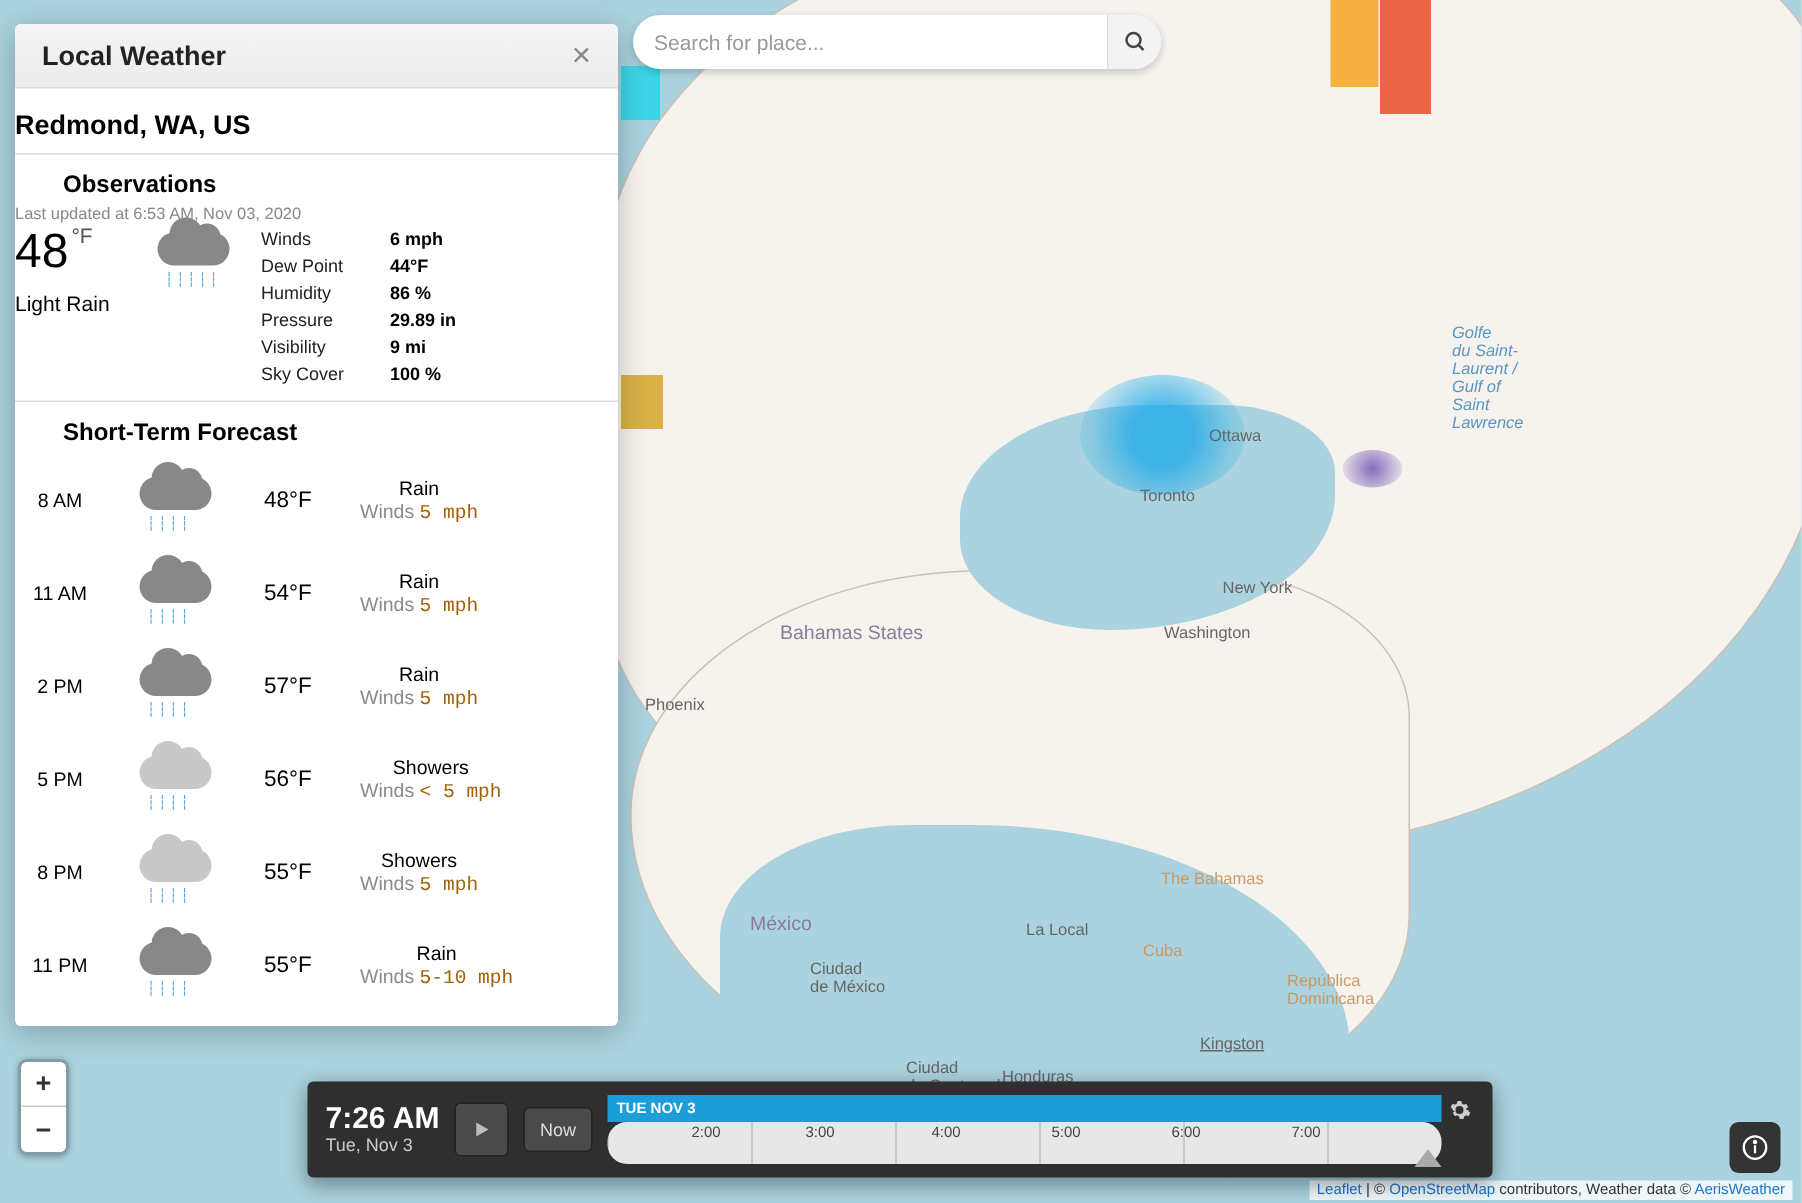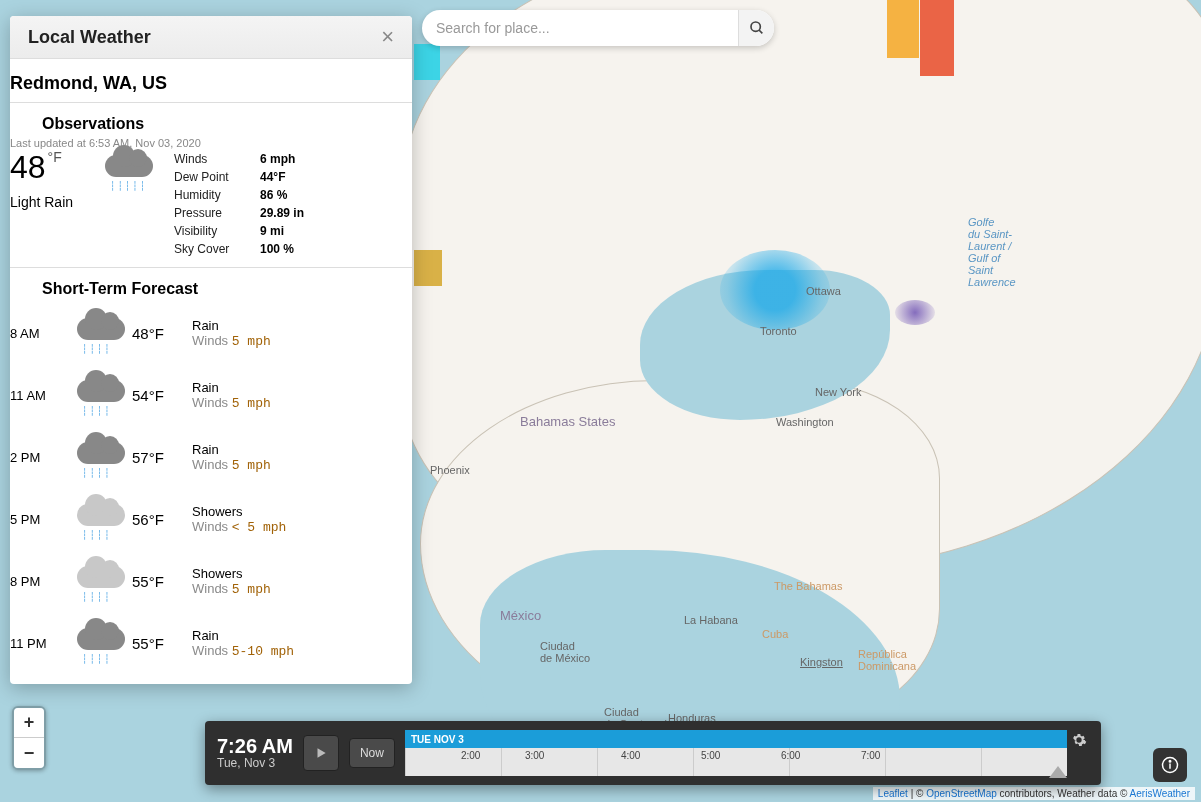--- a/index.html
+++ b/index.html
@@ -104,21 +104,21 @@
 .cloud:after { content:""; position:absolute; width:18px;height:18px;background:#888;border-radius:50%;top:-6px;right:6px; }
 .raindots { position:absolute; bottom:0; left:8px; font-size:9px; color:#4ba3e3; letter-spacing:2px; }
 .wx-icon.showers .cloud { background:#c8c8c8; }
 .wx-icon.showers .cloud:before,.wx-icon.showers .cloud:after { background:#c8c8c8; }
 
 .obs-table { font-size:12px; margin-left:4px; }
 .obs-table td { padding:1px 8px 1px 0; }
 .obs-table td.k { color:#222; width:84px; }
 .obs-table td.v { font-weight:700; }
 
-.fc-row { display:flex; align-items:center; padding:10px 0; gap:4px; }
+.fc-row { display:flex; align-items:center; padding:10px 0; gap:20px;text-align:center; }
 .fc-time { width:60px; font-size:13px; }
 .fc-icon { width:54px; }
 .fc-temp { width:56px; font-size:15px; font-weight:400; }
 .fc-desc { font-size:13px; }
 .fc-wind { font-size:13px; color:#8a8a8a; }
 .fc-wind .wv { color:#a16207;font-family:Liberation Mono, monospace; }
 
 .zoom-ctrl {
   position:absolute; left:12px; bottom:32px; z-index:30;
   display:flex; flex-direction:column;
@@ -127,32 +127,32 @@
 }
 .zoom-ctrl button { width:30px;height:30px;background:#fff;border:none;border-bottom:1px solid #ccc;font-size:18px;font-weight:700;cursor:pointer;color:#333; }
 .zoom-ctrl button:last-child { border-bottom:none; }
 
 .info-btn { position:absolute; right:14px; bottom:20px; width:34px;height:34px;border-radius:6px;background:#333;border:none;color:#fff;display:flex;align-items:center;justify-content:center;cursor:pointer;z-index:30; }
 
 .attribution { position:absolute;right:6px;bottom:2px;font-size:10px;background:rgba(255,255,255,0.8);padding:1px 5px;color:#333;z-index:25; }
 .attribution a { color:#1976d2; text-decoration:none; }
 
 .timeline {
-  position:absolute; left:205px; bottom:17px; width:896px; height:64px;
+  position:absolute; left:205px; bottom:17px; width:790px; height:64px;
   background:#2f2f2f; border-radius:4px; z-index:30; box-shadow:0 4px 14px rgba(0,0,0,0.4);
   display:flex; align-items:center; padding:0 12px; gap:10px;
 }
 .tl-left { color:#fff; }
 .tl-time { font-size:20px; font-weight:700; line-height:1; }
 .tl-date { font-size:12px; color:#ccc; }
 .tl-play { width:36px;height:36px;background:#4a4a4a;border:1px solid #222;border-radius:4px;color:#bbb;cursor:pointer;display:flex;align-items:center;justify-content:center; }
 .tl-now { height:30px;padding:0 10px;background:#4a4a4a;border:1px solid #222;border-radius:4px;color:#ddd;font-size:12px;cursor:pointer; }
 .tl-track { flex:1; position:relative; height:46px; }
 .tl-bar { position:absolute;top:0;left:0;right:22px;height:18px;background:#1b9dd9;display:flex;align-items:center;padding:0 6px;color:#fff;font-size:10px;font-weight:700; }
-.tl-scale { position:absolute;top:18px;left:0;right:22px;height:28px;background:repeating-linear-gradient(90deg,#ccc 0,#ccc 1px,#e7e7e7 1px,#e7e7e7 96px); }
+.tl-scale { position:absolute;top:18px;left:0;right:22px;height:28px;background:repeating-linear-gradient(90deg,#ccc 0,#ccc 1px,#e7e7e7 1px,#e7e7e7 96px);border-radius:13px; }
 .tl-tick { position:absolute;top:2px;font-size:10px;color:#444; }
 .tl-gear { position:absolute;top:0;right:0;width:20px;height:20px;color:#ccc;cursor:pointer;display:flex;align-items:center;justify-content:center; }
 .tl-arrow { position:absolute; bottom:-2px; right:22px; width:0;height:0;border-left:9px solid transparent;border-right:9px solid transparent;border-bottom:12px solid #aaa; }
 
 .alert-poly { position:absolute; opacity:0.85; }
 </style>
 </head>
 <body>
 
 <div class="map-bg">
@@ -173,25 +173,25 @@
 de México</span>
   <span class="map-label" style="left:604px;top:706px;white-space:pre;">Ciudad
 de Guatemala</span>
   <span class="map-label" style="left:668px;top:712px;">Honduras</span>
   <span class="map-label" style="left:430px;top:464px;">Phoenix</span>
   <span class="map-label" style="left:760px;top:325px;">Toronto</span>
   <span class="map-label" style="left:806px;top:285px;">Ottawa</span>
   <span class="map-label" style="left:815px;top:386px;">New York</span>
   <span class="map-label" style="left:776px;top:416px;">Washington</span>
   <span class="map-label" style="left:774px;top:580px;color:#c96;">The Bahamas</span>
-  <span class="map-label" style="left:684px;top:614px;">La Habana</span>
+  <span class="map-label" style="left:684px;top:614px;">La Local</span>
   <span class="map-label" style="left:762px;top:628px;color:#c96;">Cuba</span>
   <span class="map-label" style="left:858px;top:648px;white-space:pre;color:#c96;">República
 Dominicana</span>
-  <span class="map-label" style="left:800px;top:656px;text-decoration:underline;">Kingston</span>
+  <span class="map-label" style="left:800px;top:690px;text-decoration:underline;">Kingston</span>
   <span class="map-label" style="left:968px;top:216px;white-space:pre;font-style:italic;color:#5a96c4;">Golfe
 du Saint-
 Laurent /
 Gulf of
 Saint
 Lawrence</span>
 </div>
 
 <div class="search-bar">
   <input class="search-input" type="text" placeholder="Search for place..." style="">
@@ -372,21 +372,21 @@
   <button class="tl-play">
     <svg width="14" height="14" viewBox="0 0 24 24" fill="#bbb">
         <polygon points="6,4 20,12 6,20"></polygon>
       </svg>
   </button>
   <button class="tl-now">Now</button>
   <div class="tl-track">
     <div class="tl-bar">TUE NOV 3</div>
     <div class="tl-scale">
       <span class="tl-tick" style="left:56px">2:00</span>
-      <span class="tl-tick" style="left:120px">3:00</span>
+      <span class="tl-tick" style="left:132px">3:00</span>
       <span class="tl-tick" style="left:216px">4:00</span>
       <span class="tl-tick" style="left:296px">5:00</span>
       <span class="tl-tick" style="left:376px">6:00</span>
       <span class="tl-tick" style="left:456px">7:00</span>
     </div>
     <div class="tl-arrow"></div>
     <div class="tl-gear">
       <svg width="16" height="16" viewBox="0 0 24 24" fill="#ccc">
           <path d="M12 8a4 4 0 100 8 4 4 0 000-8zm9 4a7 7 0 01-.1 1.2l2 1.6-2 3.4-2.4-1a7 7 0 01-2 1.2l-.4 2.6h-4l-.4-2.6a7 7 0 01-2-1.2l-2.4 1-2-3.4 2-1.6A7 7 0 015 12c0-.4 0-.8.1-1.2l-2-1.6 2-3.4 2.4 1a7 7 0 012-1.2L9.9 3h4l.4 2.6a7 7 0 012 1.2l2.4-1 2 3.4-2 1.6c0 .4.1.8.1 1.2z"></path>
         </svg>

